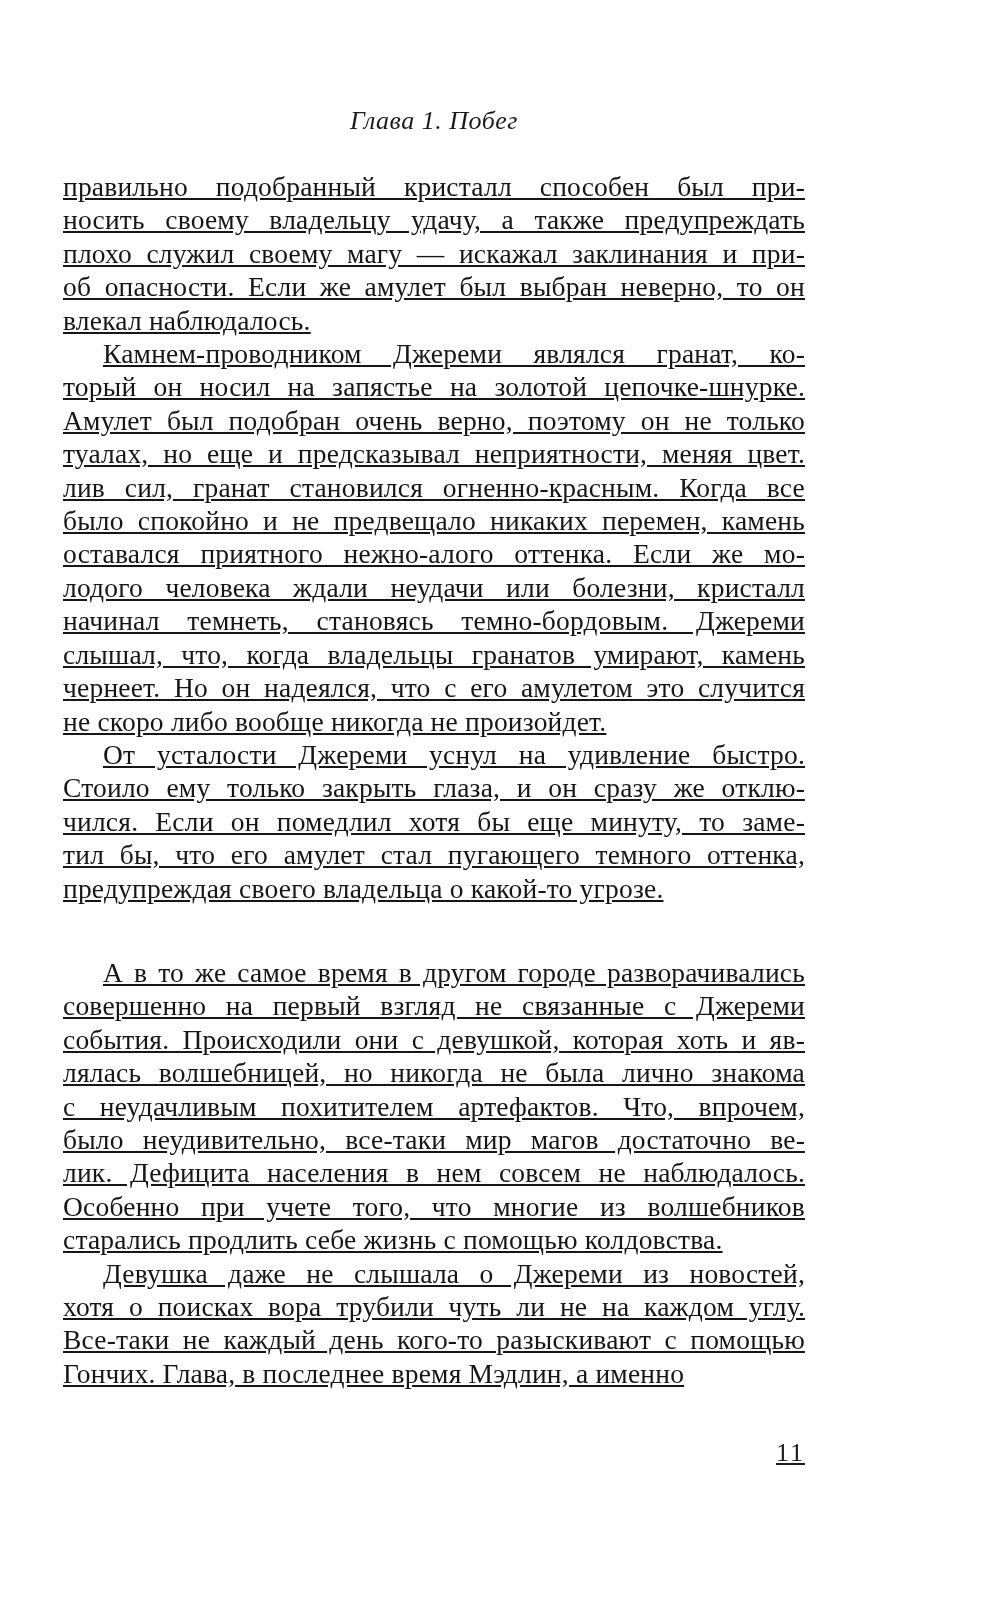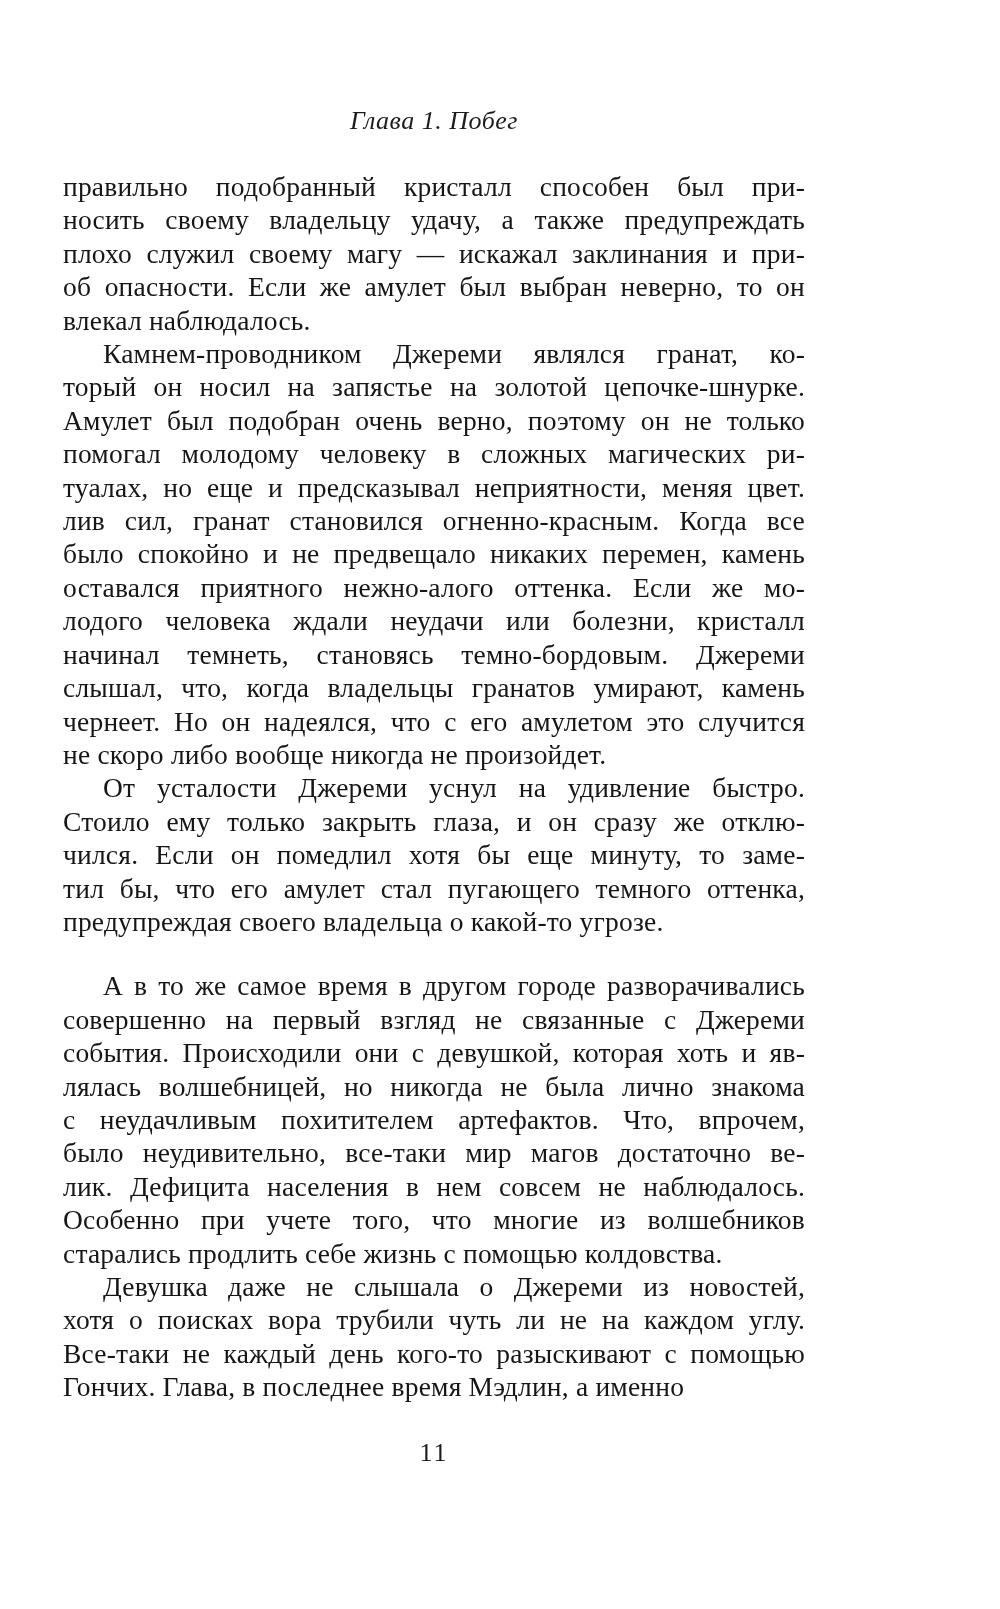--- a/index.html
+++ b/index.html
@@ -33,63 +33,64 @@
     top: 170px;
     width: 742px;
     font-size: 27.5px;
     line-height: 33.4px;
     letter-spacing: 0.2px;
   }
   .paragraph {
     margin: 0;
   }
   .paragraph.space-before {
-    margin-top: 31px;
+    margin-top: 51px;
   }
   .line {
     text-align: justify;
     text-align-last: justify;
     white-space: normal;
+    text-decoration: underline;
   }
   .line.last {
     text-align-last: left;
   }
   .line.indent {
     padding-left: 40px;
   }
   .page-number {
     position: absolute;
     left: 63px;
     top: 1438px;
     width: 742px;
-    text-align: center;
+    text-align: right;
     font-size: 26px;
     letter-spacing: 2px;
     color: #1c1c1c;
+    text-decoration: underline;
   }
 </style>
 </head>
 <body>
 
 <div class="page">
   <div class="chapter-header">Глава 1. Побег</div>
 
   <div class="text-block">
       <div class="paragraph">
         <div class="line">правильно подобранный кристалл способен был при-</div>
         <div class="line">носить своему владельцу удачу, а также предупреждать</div>
         <div class="line">плохо служил своему магу — искажал заклинания и при-</div>
         <div class="line">об опасности. Если же амулет был выбран неверно, то он</div>
         <div class="line last">влекал наблюдалось.</div>
       </div>
       <div class="paragraph">
         <div class="line indent">Камнем-проводником Джереми являлся гранат, ко-</div>
         <div class="line">торый он носил на запястье на золотой цепочке-шнурке.</div>
         <div class="line">Амулет был подобран очень верно, поэтому он не только</div>
-        <div class="line">помогал молодому человеку в сложных магических ри-</div>
         <div class="line">туалах, но еще и предсказывал неприятности, меняя цвет.</div>
         <div class="line">лив сил, гранат становился огненно-красным. Когда все</div>
         <div class="line">было спокойно и не предвещало никаких перемен, камень</div>
         <div class="line">оставался приятного нежно-алого оттенка. Если же мо-</div>
         <div class="line">лодого человека ждали неудачи или болезни, кристалл</div>
         <div class="line">начинал темнеть, становясь темно-бордовым. Джереми</div>
         <div class="line">слышал, что, когда владельцы гранатов умирают, камень</div>
         <div class="line">чернеет. Но он надеялся, что с его амулетом это случится</div>
         <div class="line last">не скоро либо вообще никогда не произойдет.</div>
       </div>

